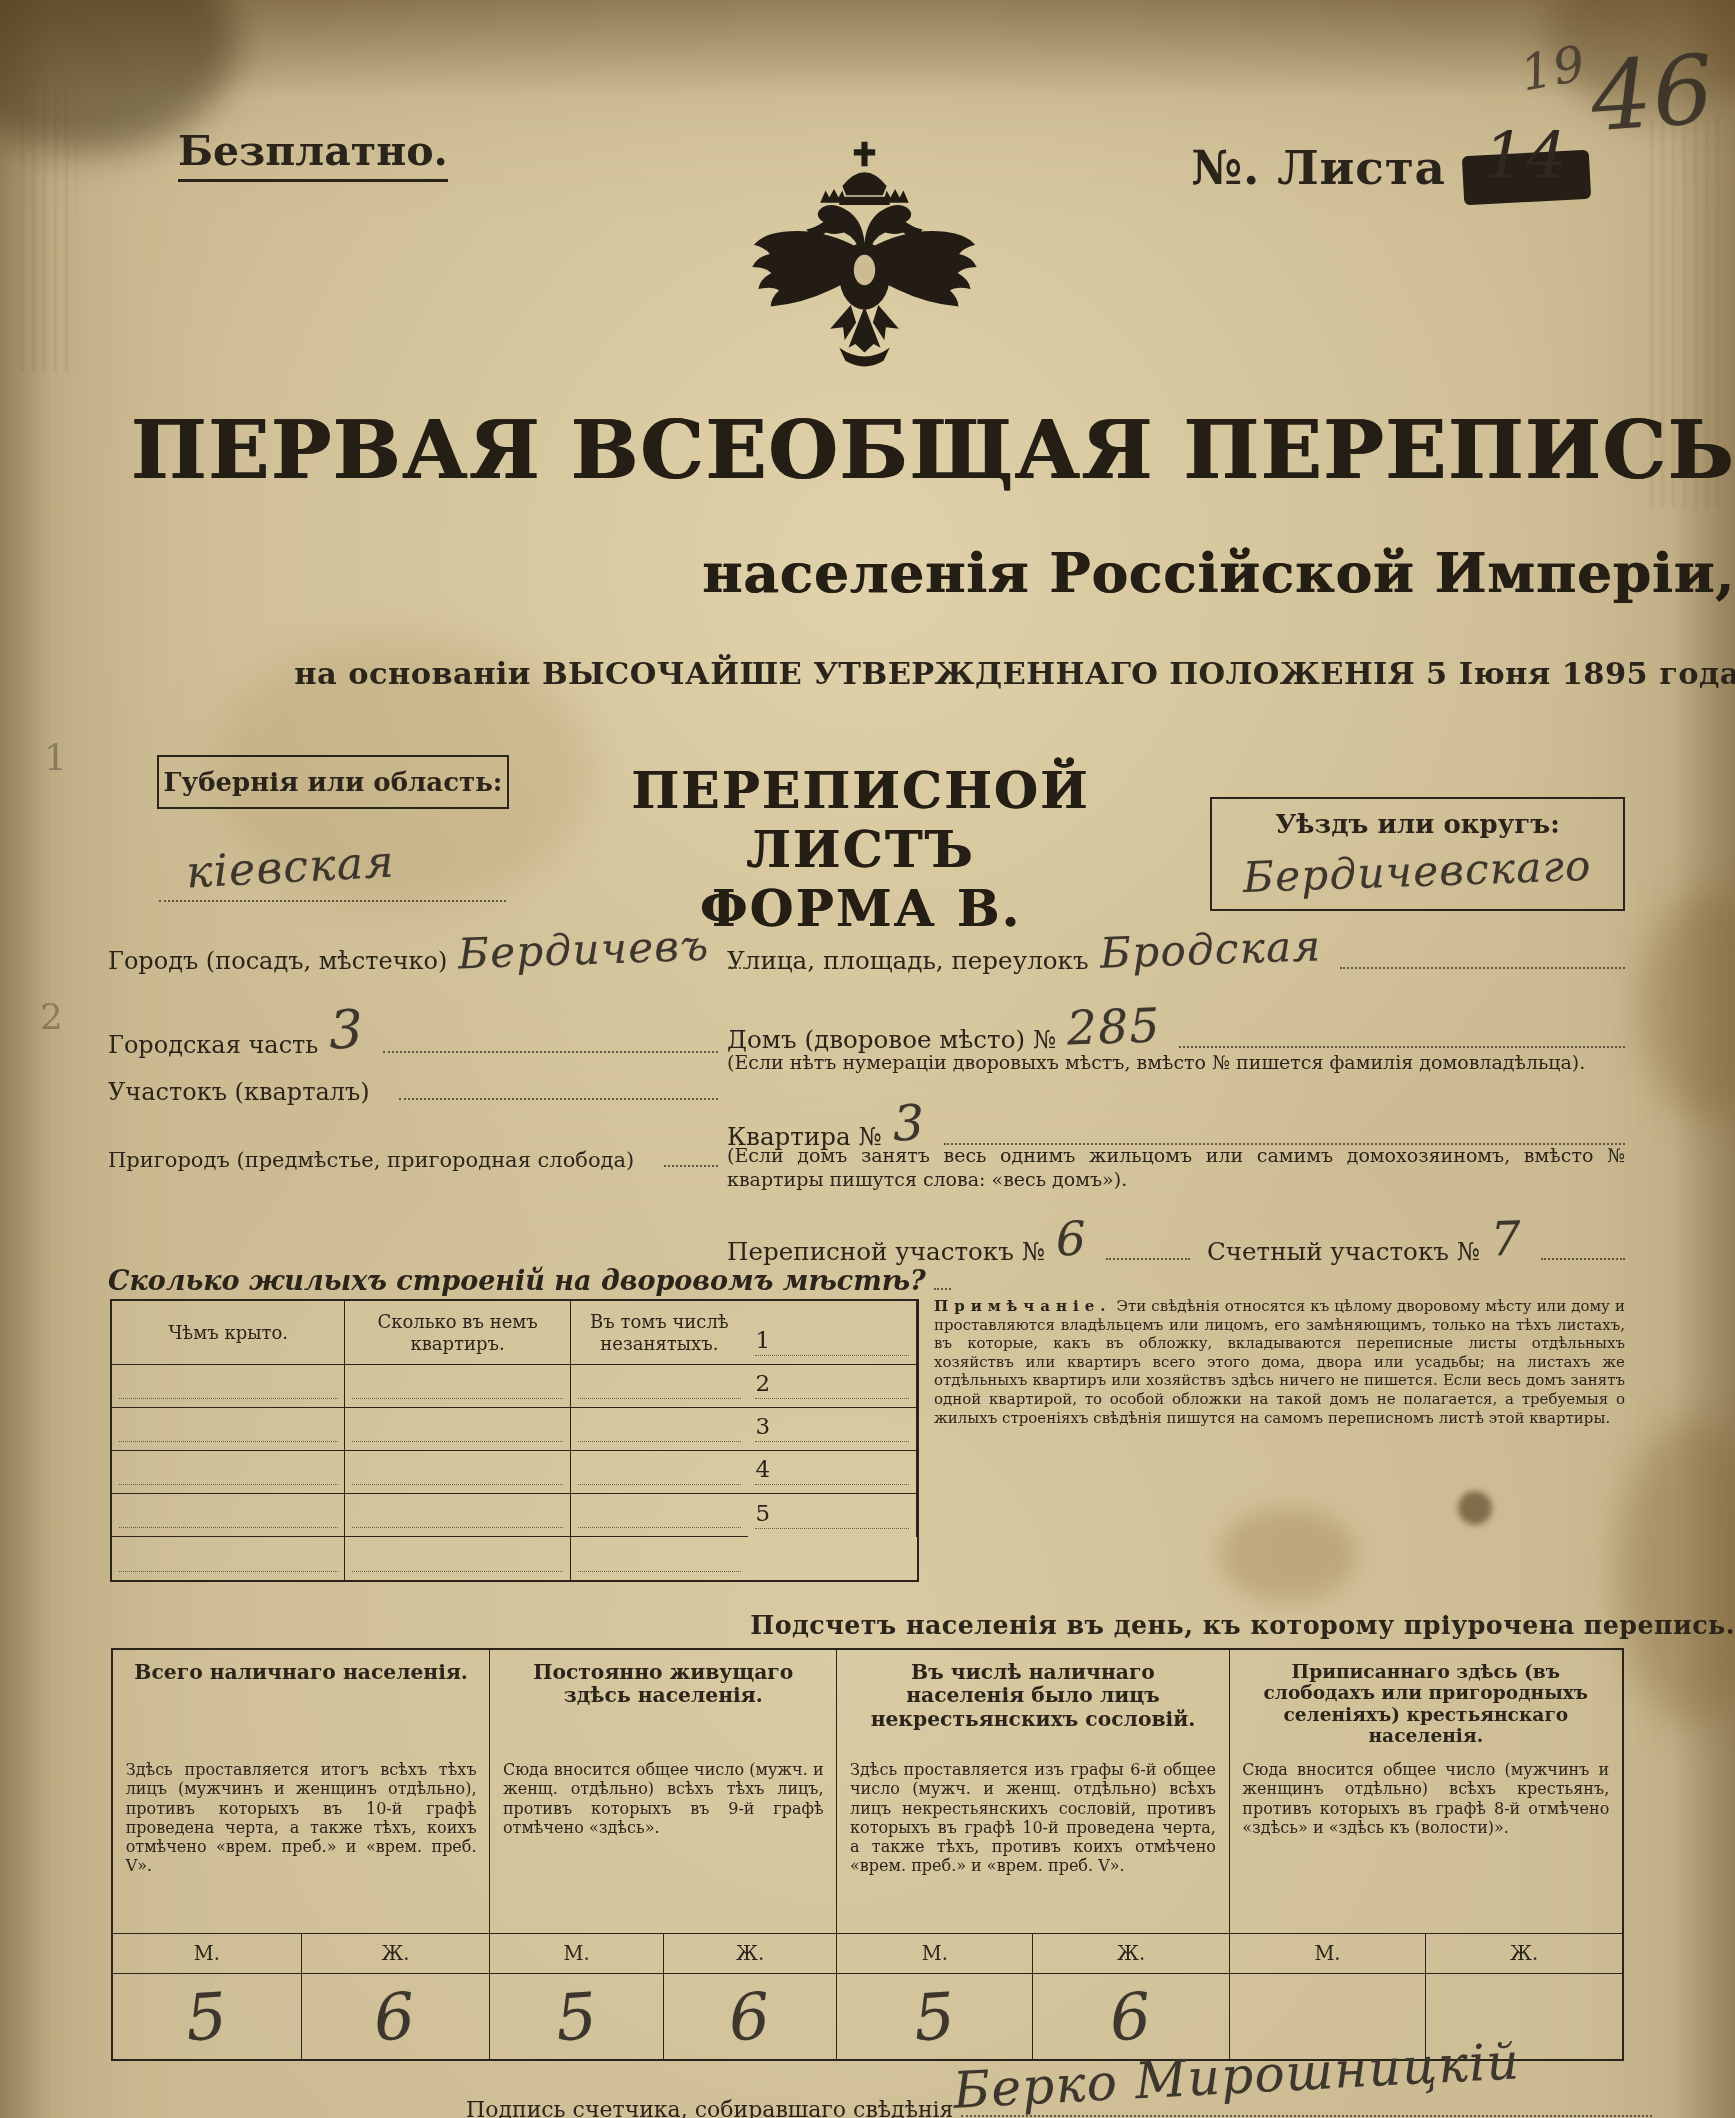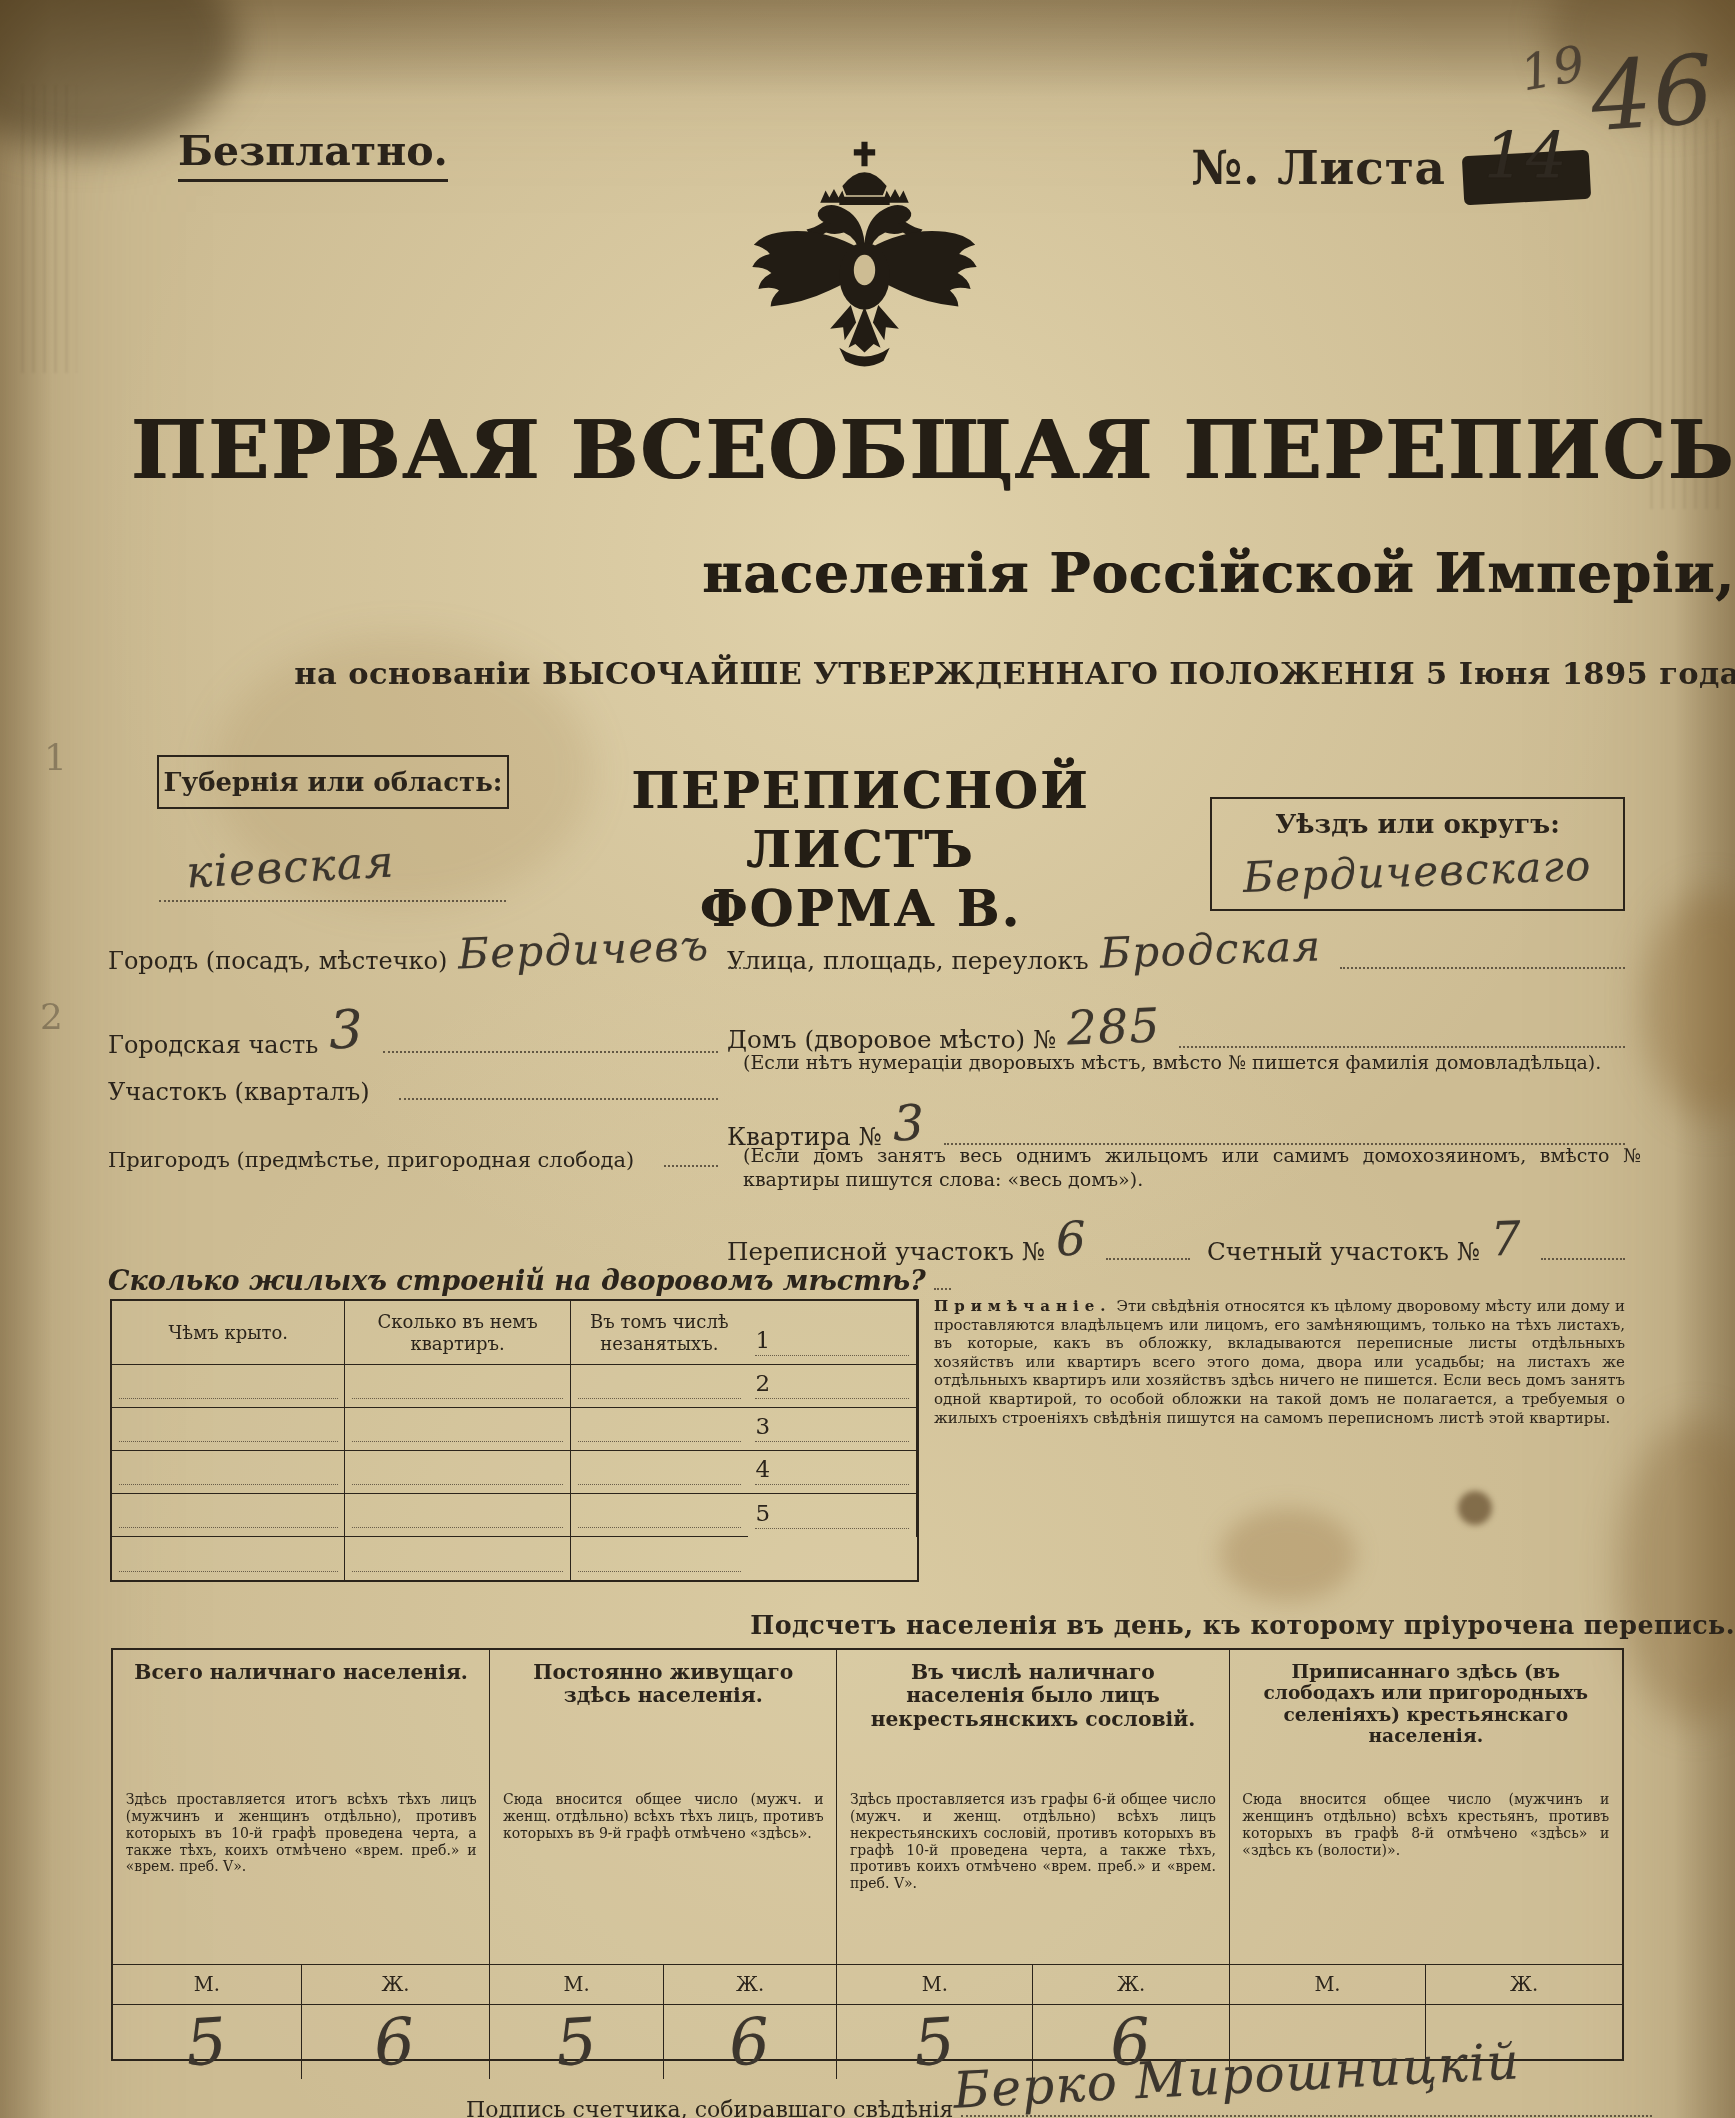--- a/index.html
+++ b/index.html
@@ -54,21 +54,21 @@
 
   .hbox { border:2.5px solid #2b241b; text-align:center; padding:10.2px 4.2px; }
   .box-label { font-size:26px; font-weight:bold; }
   .form-line { font-size:50px; font-weight:bold; letter-spacing:2.5px; text-shadow:0.8px 0 0 currentColor; color:#241e15; }
 
   .leader { flex:1 1 auto; border-bottom:2.1px dotted rgba(62,52,40,.75); height:1em; min-width:17px; margin-left:7.6px; }
   .field-row { display:flex; align-items:baseline; }
   .flbl { font-size:24px; white-space:nowrap; }
   .frbl { font-size:24.6px; white-space:nowrap; }
   .hw-field { font-size:42px; margin:0 11px; position:relative; top:-5.1px; white-space:nowrap; transform:rotate(-2deg); }
-  .note-small { font-size:19px; line-height:1.25; text-align:justify;margin-left:16px; }
+  .note-small { font-size:19px; line-height:1.25; text-align:justify; }
 
   .bq { font-size:27px; font-weight:bold; font-style:italic; white-space:nowrap; }
 
   .btable { display:grid; grid-template-columns:29% 28% 22% 21%; grid-template-rows:64px repeat(5,43px);
     border:2.5px solid #2b241b; background:rgba(222,210,172,.18); }
   .bth { border-right:1.3px solid #2b241b; border-bottom:1.7px solid #2b241b;
     font-size:18px; line-height:1.18; text-align:center; padding:6px 4.2px; display:flex; align-items:center; justify-content:center; }
   .bcell { position:relative; border-right:1.3px solid #2b241b; border-bottom:1.3px solid #2b241b; }
   .btable .last-col { border-right:none; }
   .btable .last-row { border-bottom:none; }
@@ -79,21 +79,21 @@
   .note-p { font-size:15px; line-height:1.24; text-align:justify; }
   .note-lbl { font-weight:bold; letter-spacing:6px; }
 
   .ptitle { font-size:25.4px; font-weight:bold; letter-spacing:0.4px; }
 
   .ptable { display:grid; grid-template-columns:25% 23% 26% 26%; border:2.5px solid #2b241b; height:413px;
     background:rgba(222,210,172,.15); }
   .pgroup { display:flex; flex-direction:column; border-right:1.7px solid #2b241b; }
   .pgroup.last { border-right:none; }
   .pghead { height:106px; font-size:20.3px; font-weight:bold; line-height:1.15; text-align:center; padding:11px 12px 0; }
-  .pgtext { height:177px; font-size:14px; line-height:1.2; text-align:justify; padding:4.2px 12.7px; overflow:hidden;margin-top:31px; }
+  .pgtext { height:177px; font-size:16px; line-height:1.2; text-align:justify; padding:4.2px 12.7px; overflow:hidden; }
   .pgmf { display:flex; border-top:1.3px solid #2b241b; height:40px; }
   .pgmf > div { flex:1; display:flex; align-items:center; justify-content:center; font-size:19.5px; }
   .pgmf > .mcell { border-right:1.3px solid #2b241b; }
   .pgvals { display:flex; flex:1; }
   .pgvals > div { flex:1; display:flex; align-items:center; justify-content:center; border-top:1.3px solid #2b241b; }
   .pgvals > .mcell { border-right:1.3px solid #2b241b; }
   .pgval { font-size:64px; transform:rotate(-4deg); }
 
   .sig-row { display:flex; align-items:baseline; }
   .sig-label { font-size:22px; white-space:nowrap; }

